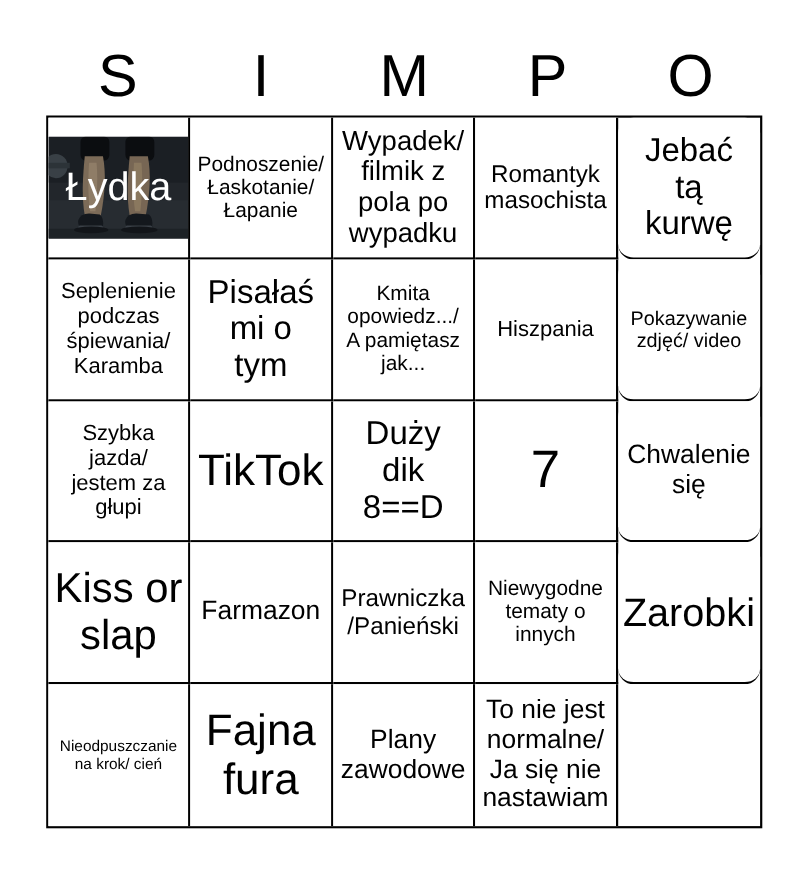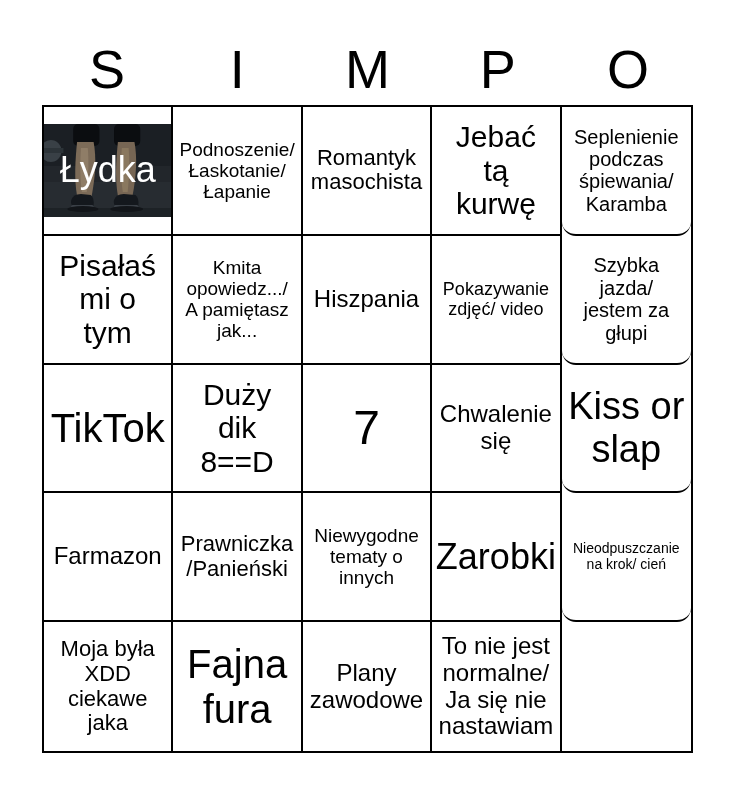--- a/index.html
+++ b/index.html
@@ -28,21 +28,21 @@
     display:flex;align-items:center;justify-content:center;
     padding:2px;overflow:hidden;position:relative;background:#fff;cursor:pointer;
   }
   .cell:nth-child(5n){border-right:none;border-radius:14px;}
   .cell:nth-child(n+21){border-bottom:none;}
   .cell > span.txt{
     display:block;width:100%;text-align:center;white-space:pre-line;line-height:1.12;
   }
   .f14{font-size:14px}.f18{font-size:18px}.f19{font-size:19px}.f20{font-size:20px}
   .f21{font-size:24px}.f22{font-size:22px}.f24{font-size:24px}.f25{font-size:25px}
-  .f28{font-size:24px}.f30{font-size:30px}.f34{font-size:36px}.f38{font-size:38px}
+  .f28{font-size:20px}.f30{font-size:30px}.f34{font-size:36px}.f38{font-size:38px}
   .f40{font-size:40px}.f48{font-size:48px}
   
   .cell.media{padding:0;}
   .photo-wrap{width:100%;height:93px;position:relative;overflow:hidden;}
   .photo-wrap svg{display:block;width:100%;height:100%;}
   .photo-label{
     position:absolute;left:50%;top:50%;transform:translate(-50%,-50%);
     color:#ffffff;font-size:36px;line-height:1;white-space:nowrap;
   }
 </style>
@@ -87,20 +87,26 @@
         <ellipse cx="85" cy="85" rx="17" ry="3" fill="#121519"></ellipse>
       </svg>
     </div>
     <span class="photo-label">Łydka</span>
   </div>
   <div class="cell f19">
       <span class="txt">Podnoszenie/
 Łaskotanie/
 Łapanie</span>
     </div>
+  <div class="cell f25">
+      <span class="txt">Wypadek/
+filmik z
+pola po
+wypadku</span>
+    </div>
   <div class="cell f22">
       <span class="txt">Romantyk
 masochista</span>
     </div>
   <div class="cell f30">
       <span class="txt">Jebać
 tą
 kurwę</span>
     </div>
 
@@ -168,26 +174,20 @@
 innych</span>
     </div>
   <div class="cell f34">
       <span class="txt">Zarobki</span>
     </div>
 
   <div class="cell f14">
       <span class="txt">Nieodpuszczanie
 na krok/ cień</span>
     </div>
-  <div class="cell f22">
-      <span class="txt">Moja była
-XDD
-ciekawe
-jaka</span>
-    </div>
   <div class="cell f40">
       <span class="txt">Fajna
 fura</span>
     </div>
   <div class="cell f24">
       <span class="txt">Plany
 zawodowe</span>
     </div>
   <div class="cell f21">
       <span class="txt">To nie jest

